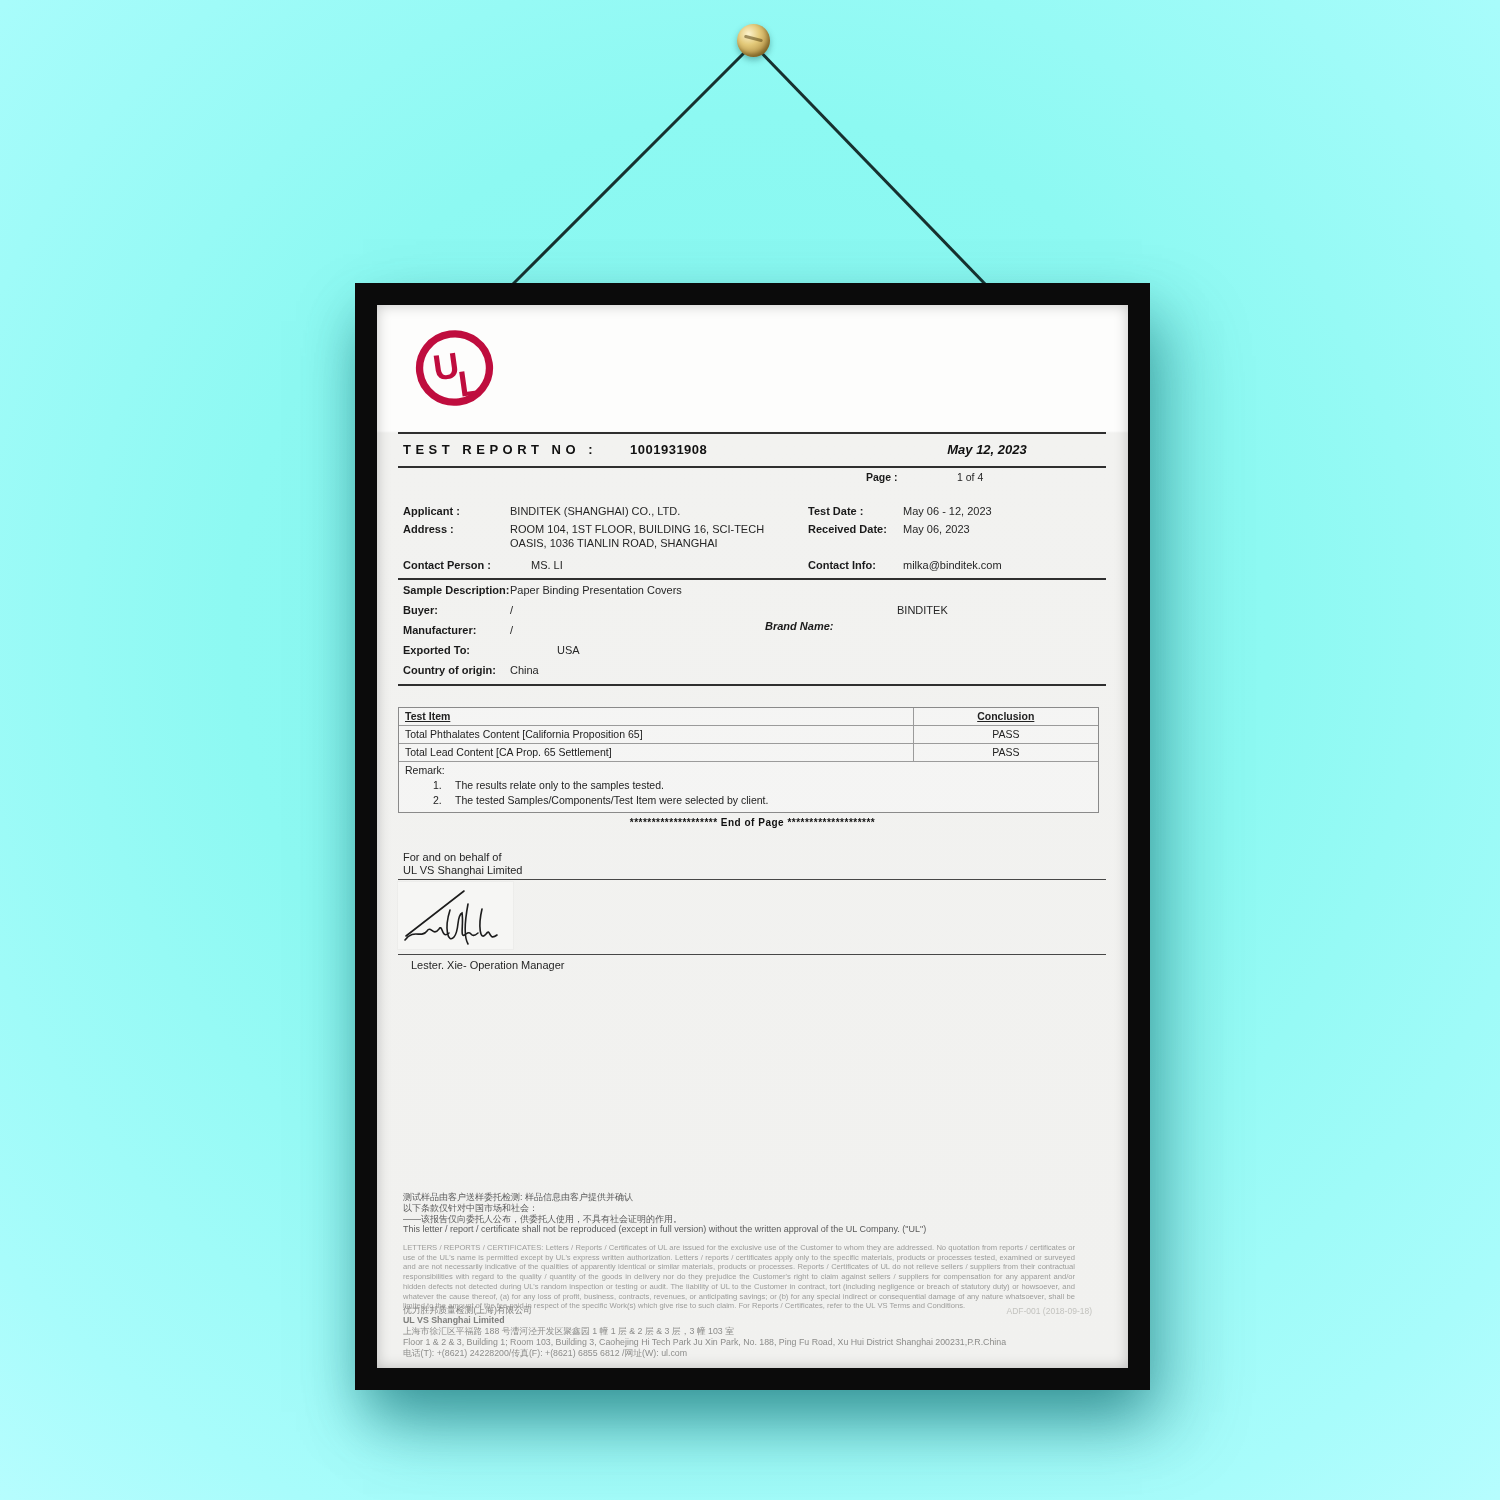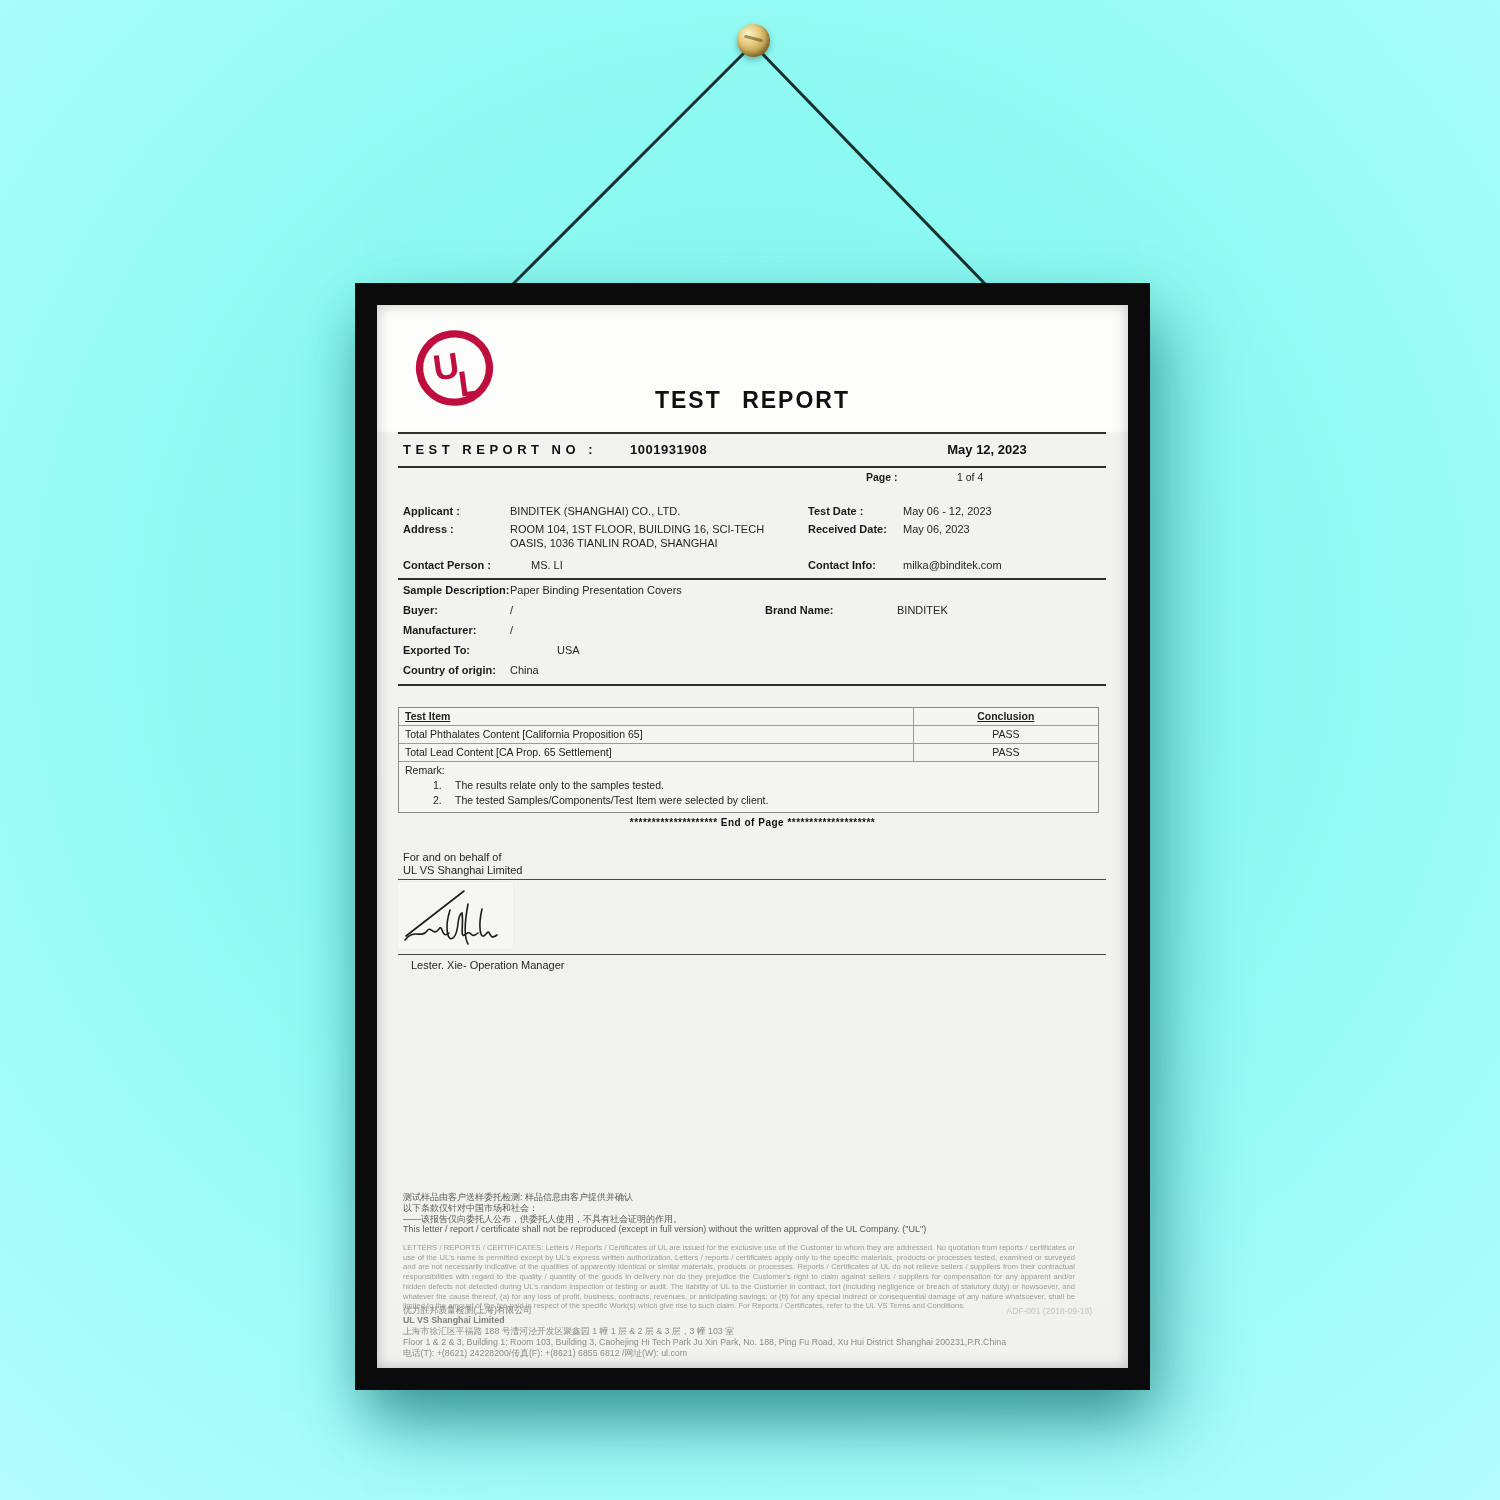--- a/index.html
+++ b/index.html
@@ -20,21 +20,21 @@
          box-shadow:inset 0 0 14px rgba(0,0,0,.22);overflow:hidden;}
   .abs{position:absolute;}
   .rule{position:absolute;left:21px;right:22px;height:0;border-top:2px solid #2f2f2f;}
   .rule.thin{border-top:1px solid #474747;}
   .lbl{font-weight:bold;font-size:11px;color:#1a1a1a;white-space:nowrap;}
   .val{font-size:11px;color:#262626;white-space:nowrap;}
   .title{left:0;right:0;top:82px;text-align:center;font-size:23px;font-weight:bold;
          letter-spacing:2px;word-spacing:12px;color:#101010;}
   .repno-lbl{left:26px;top:137px;font-size:13px;font-weight:bold;letter-spacing:4.5px;color:#111;}
   .repno-val{left:253px;top:137px;font-size:13px;font-weight:bold;letter-spacing:.5px;color:#111;}
-  .repno-date{left:540px;top:137px;width:140px;text-align:center;font-size:13px;font-weight:bold;color:#111;}
+  .repno-date{left:540px;top:137px;width:140px;text-align:center;font-size:13px;font-weight:bold;color:#111;font-style:italic;}
   .pagelbl{left:489px;top:166px;font-size:10.5px;font-weight:bold;color:#1a1a1a;}
   .pageval{left:580px;top:166px;font-size:10.5px;color:#262626;}
   .rt{position:absolute;left:21px;top:402px;width:701px;box-sizing:border-box;
       border:1px solid #8a8a8a;background:rgba(255,255,255,.25);font-size:10.5px;color:#222;}
   .rt-row{display:flex;border-bottom:1px solid #9b9b9b;}
   .rt-item{width:515px;box-sizing:border-box;padding:2px 14px 3px 6px;}
   .rt-conc{width:186px;box-sizing:border-box;text-align:center;border-left:1px solid #9b9b9b;padding:2px 0 3px 0;}
   .rt-head .rt-item,.rt-head .rt-conc{font-weight:bold;text-decoration:underline;}
   .rt-remark{padding:2px 6px 6px 6px;}
   .rt-remark .rk-line{display:flex;margin:3px 0 0 28px;}
@@ -61,21 +61,20 @@
     <div class="paper">
 
       <svg class="abs" style="left:36px;top:24px;" width="83" height="78" viewBox="0 0 100 96">
         <g transform="rotate(-8 50 48)">
           <ellipse cx="50" cy="48" rx="43" ry="42" fill="none" stroke="#bf0d3e" stroke-width="9"></ellipse>
           <text x="24" y="60" font-family="Liberation Sans, DejaVu Sans, sans-serif" font-size="44" font-weight="bold" fill="#bf0d3e">U</text>
           <text x="52" y="84" font-family="Liberation Sans, DejaVu Sans, sans-serif" font-size="44" font-weight="bold" fill="#bf0d3e">L</text>
         </g>
       </svg>
 
-      <div class="abs title">TEST REPORT</div>
       <div class="rule" style="top:127px;"></div>
       <div class="abs repno-lbl">TEST REPORT NO :</div>
       <div class="abs repno-val">1001931908</div>
       <div class="abs repno-date">May 12, 2023</div>
       <div class="rule" style="top:161px;"></div>
       <div class="abs pagelbl">Page :</div>
       <div class="abs pageval">1 of 4</div>
 
       <div class="abs lbl" style="left:26px;top:200px;">Applicant :</div>
       <div class="abs val" style="left:133px;top:200px;">BINDITEK (SHANGHAI) CO., LTD.</div>
@@ -91,21 +90,21 @@
       <div class="abs val" style="left:526px;top:218px;">May 06, 2023</div>
       <div class="abs lbl" style="left:431px;top:254px;">Contact Info:</div>
       <div class="abs val" style="left:526px;top:254px;">milka@binditek.com</div>
 
       <div class="rule" style="top:273px;"></div>
 
       <div class="abs lbl" style="left:26px;top:279px;">Sample Description:</div>
       <div class="abs val" style="left:133px;top:279px;">Paper Binding Presentation Covers</div>
       <div class="abs lbl" style="left:26px;top:299px;">Buyer:</div>
       <div class="abs val" style="left:133px;top:299px;">/</div>
-      <div class="abs lbl" style="left:388px;top:299px;">Brand Name:</div>
+      <div class="abs lbl" style="left:388px;top:315px;font-style:italic;">Brand Name:</div>
       <div class="abs val" style="left:503px;top:299px;margin-left:17px;">BINDITEK</div>
       <div class="abs lbl" style="left:26px;top:319px;">Manufacturer:</div>
       <div class="abs val" style="left:133px;top:319px;">/</div>
       <div class="abs lbl" style="left:26px;top:339px;">Exported To:</div>
       <div class="abs val" style="left:133px;top:339px;padding-left:47px;">USA</div>
       <div class="abs lbl" style="left:26px;top:359px;">Country of origin:</div>
       <div class="abs val" style="left:133px;top:359px;">China</div>
 
       <div class="rule" style="top:379px;"></div>
 

